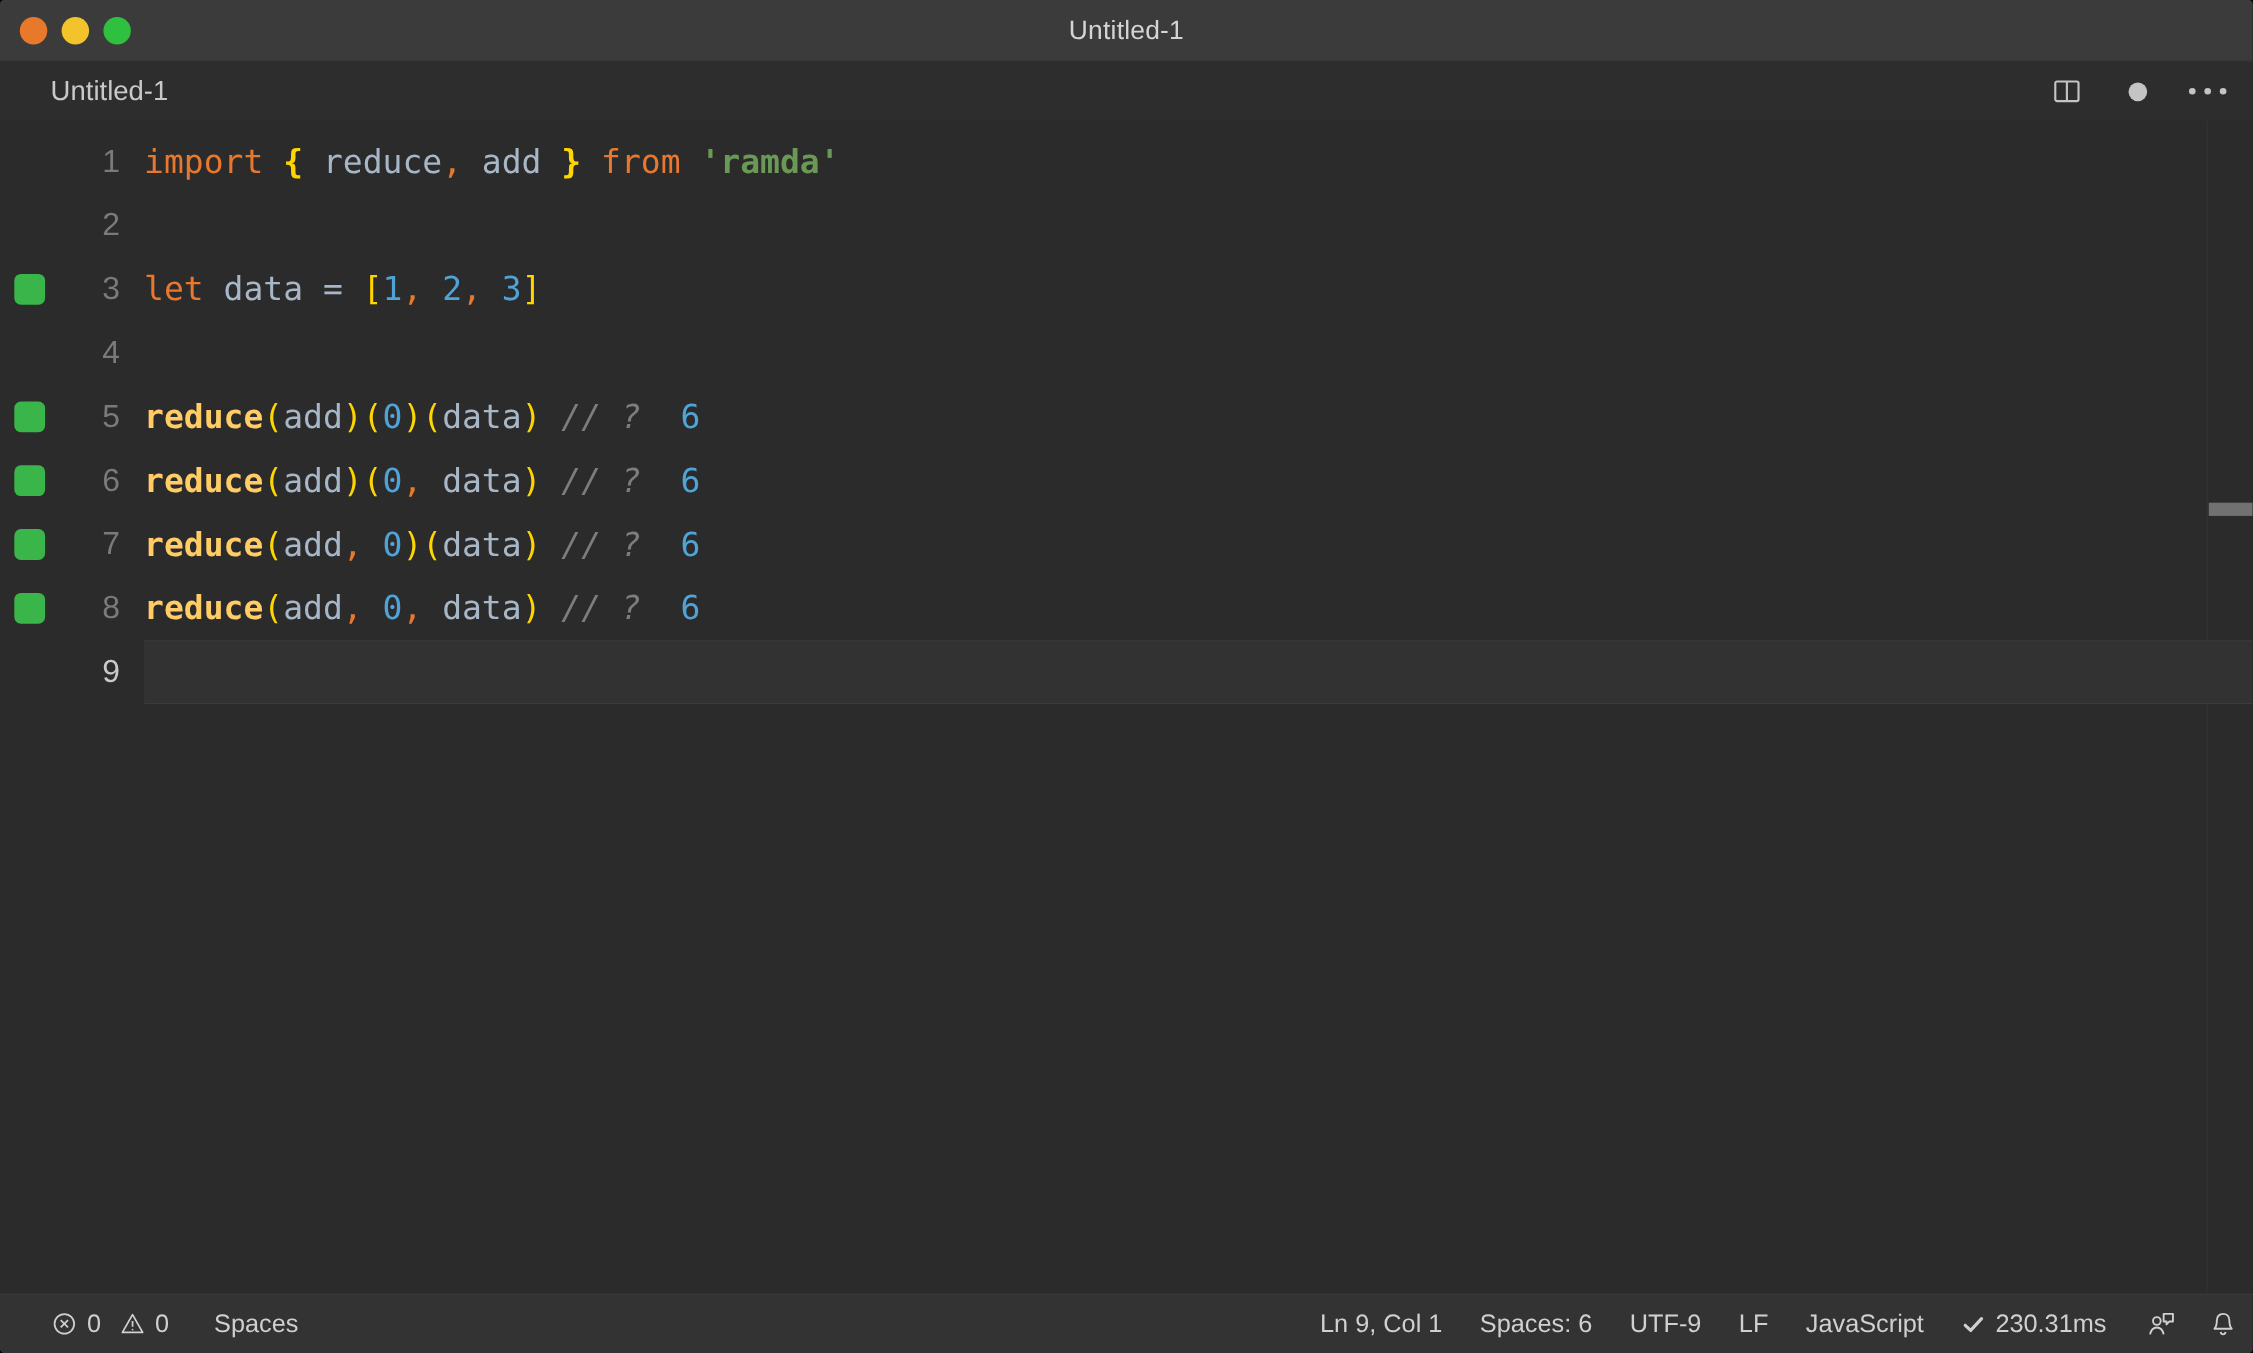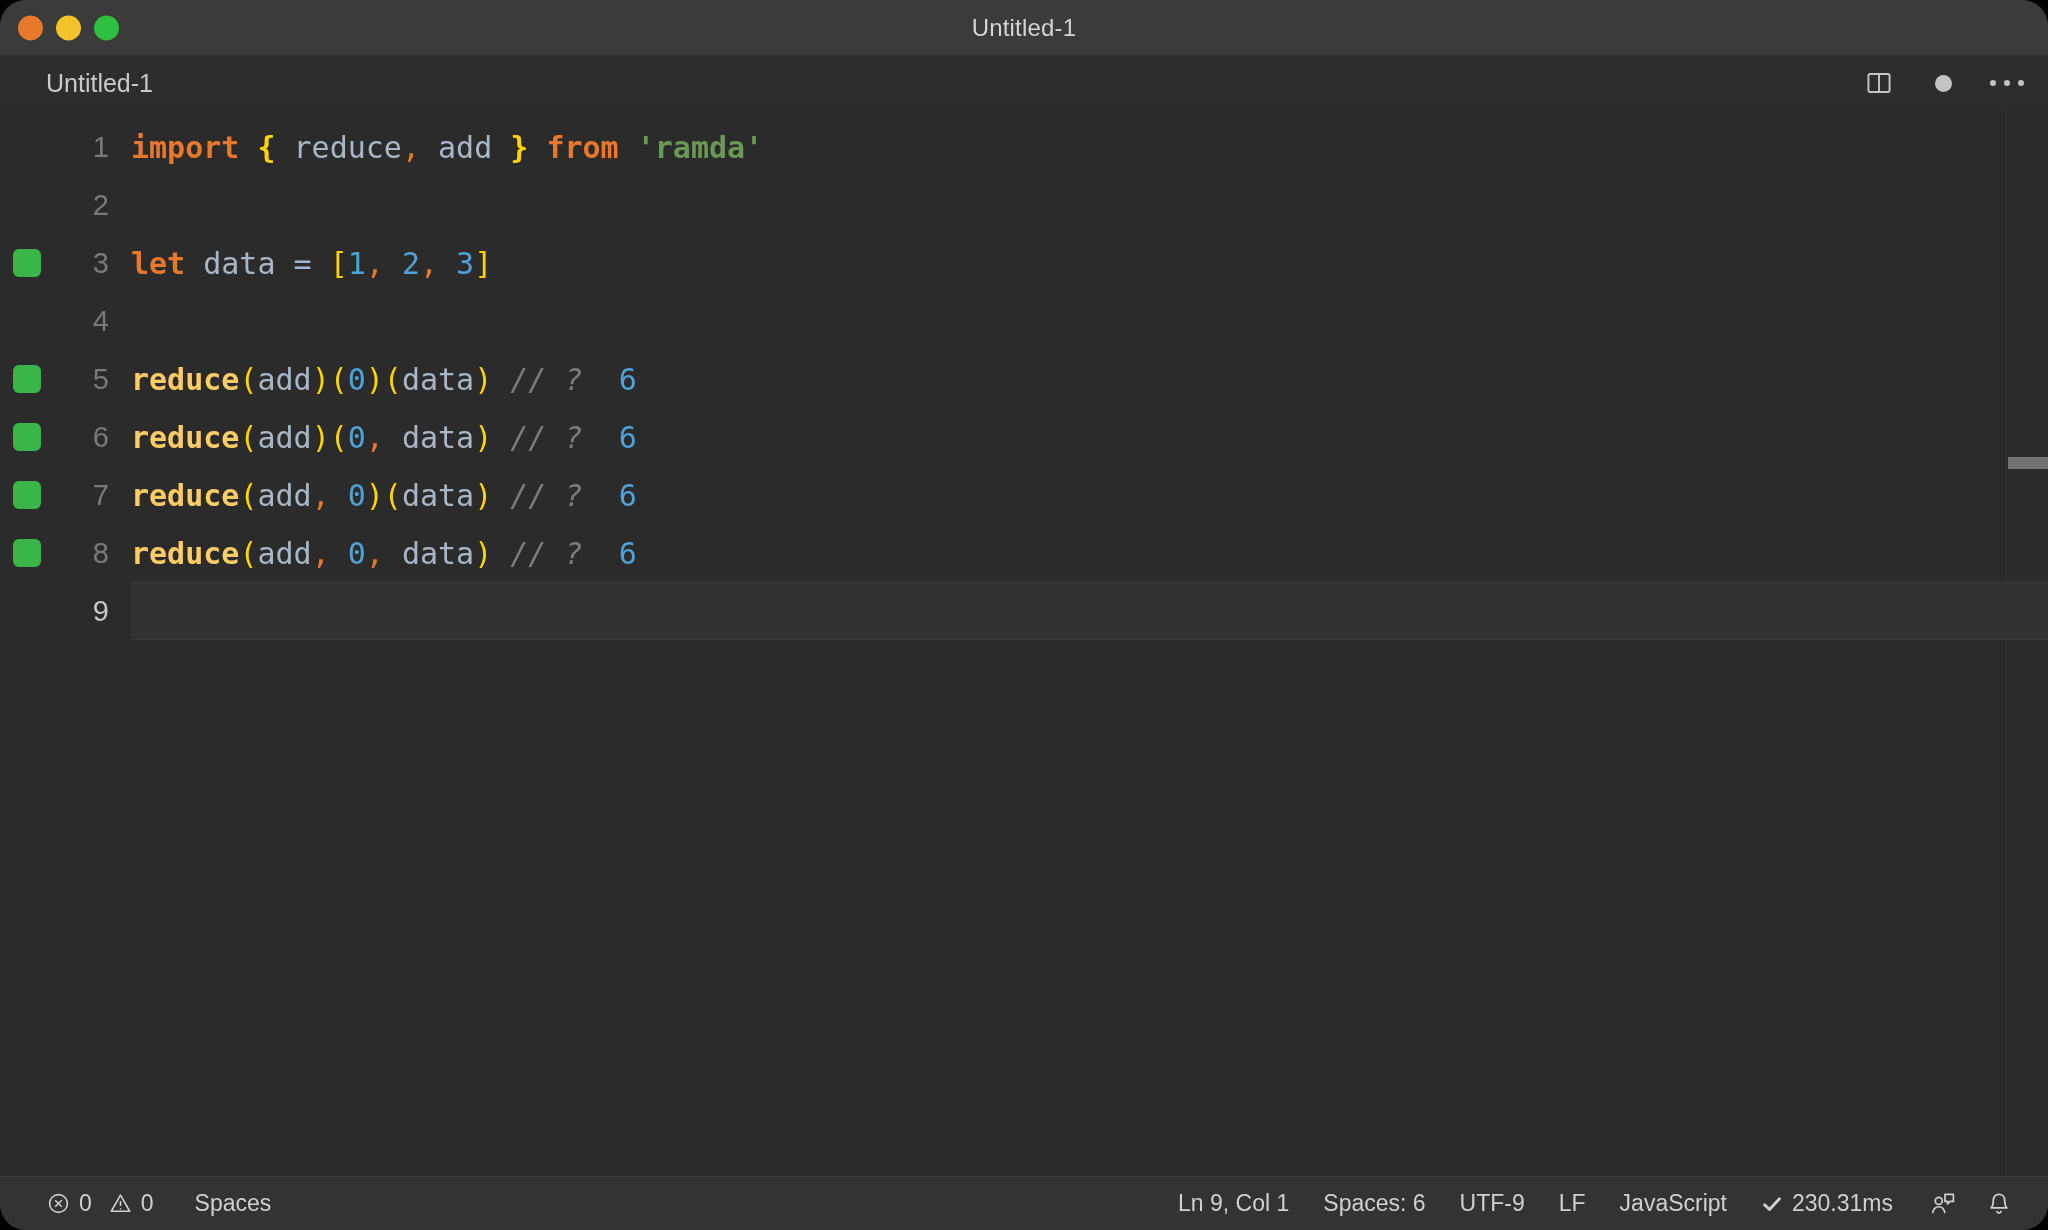--- a/index.html
+++ b/index.html
@@ -11,21 +11,21 @@
     overflow: hidden;
     font-family: "Liberation Sans", sans-serif;
   }
 
   #window {
     position: absolute;
     left: 0; top: 0;
     width: 2048px;
     height: 1230px;
     background: #2b2b2b;
-    border-radius: 26px;
+    border-radius: 4px;
     overflow: hidden;
     display: flex;
     flex-direction: column;
   }
 
   
   #titlebar {
     position: relative;
     height: 56px;
     flex: 0 0 56px;
@@ -157,21 +157,21 @@
   .line.active .lineno { color: #c9c9c9; }
   .code-cell {
     flex: 1 1 auto;
     height: 58px;
     display: flex;
     align-items: center;
     padding-left: 0;
   }
 
   
-  .t-kw      { color: #e8782e; font-weight: bold; }
+  .t-kw      { color: #e8782e; font-weight: normal; }
   .t-fn      { color: #ffcc66; font-weight: bold; }
   .t-id      { color: #a8b7c7; }
   .t-brace   { color: #ffd500; font-weight: bold; }
   .t-paren   { color: #ffd500; }
   .t-bracket { color: #ffd500; }
   .t-num     { color: #4fa3d8; }
   .t-str     { color: #6a9955; font-weight: bold; }
   .t-punc    { color: #e8782e; }
   .t-op      { color: #a8b7c7; }
   .t-comment { color: #7d7d7d; font-style: italic; }
@@ -211,21 +211,20 @@
   #status-left {
     display: flex;
     align-items: center;
     gap: 0;
     padding-left: 30px;
   }
   #status-right {
     margin-left: auto;
     display: flex;
     align-items: center;
-    padding-right: 22px;
   }
   .sitem {
     display: flex;
     align-items: center;
     gap: 9px;
     padding: 0 17px;
     height: 54px;
     white-space: nowrap;
   }
   .sicon { display: inline-flex; align-items: center; }

